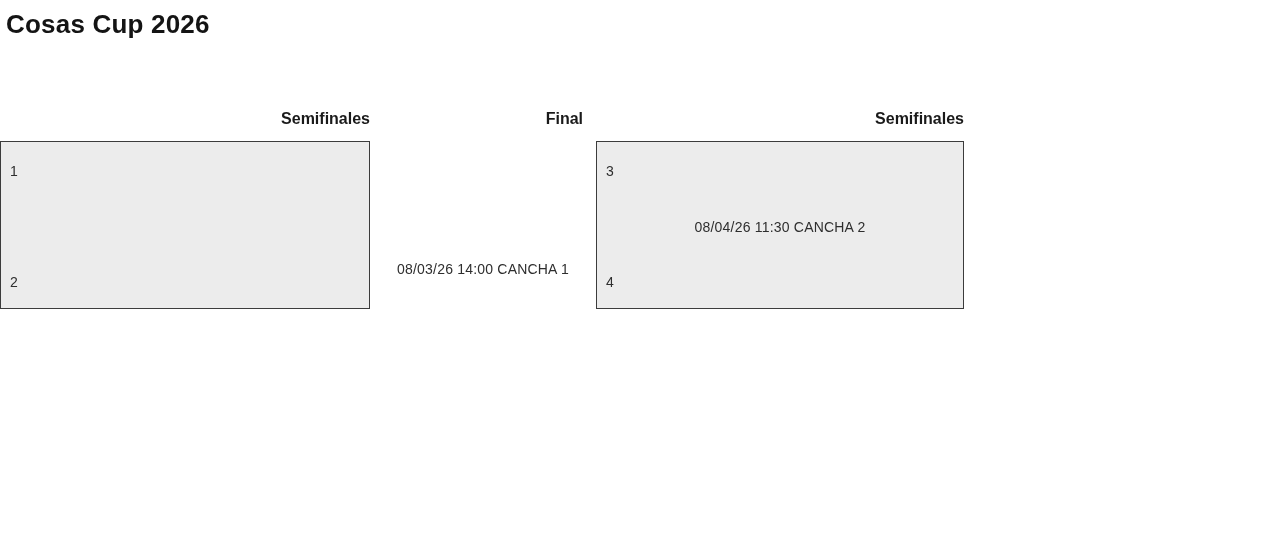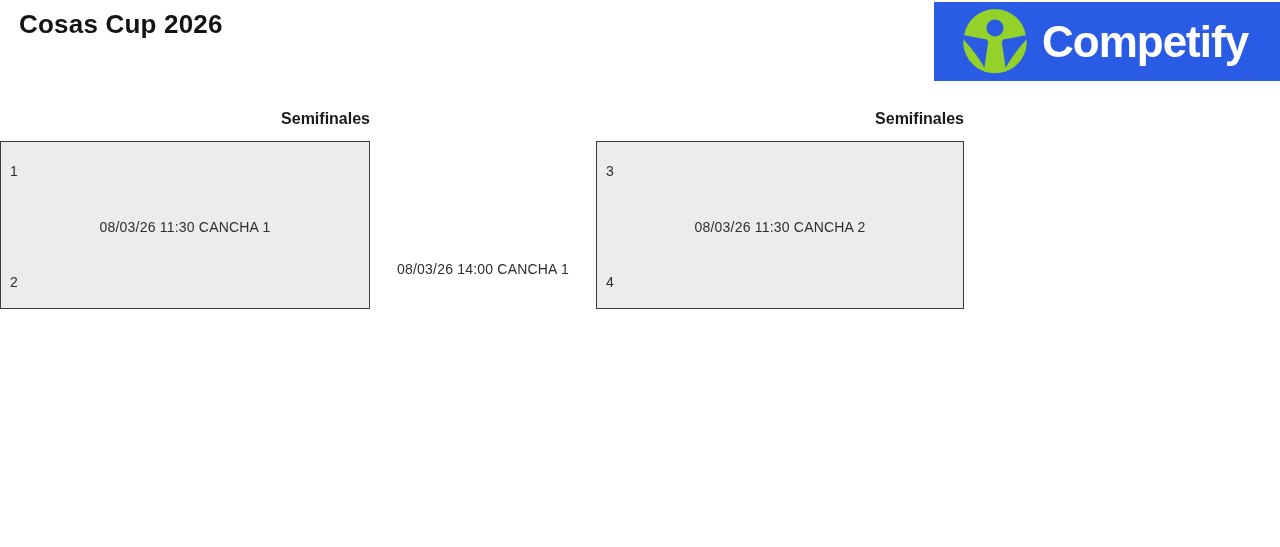--- a/index.html
+++ b/index.html
@@ -10,21 +10,21 @@
     height: 547px;
     background: #ffffff;
     font-family: "Liberation Sans", sans-serif;
     color: #1c1c1c;
     overflow: hidden;
   }
 
   
   .title-block {
     position: absolute;
-    left: 19px;
+    left: 6px;
     top: 8px;
   }
   .title-line {
     font-size: 26px;
     font-weight: 700;
     line-height: 33px;
     color: #141414;
     letter-spacing: 0.2px;
   }
 
@@ -114,52 +114,31 @@
 </style>
 </head>
 <body>
 
 <div class="page">
 
   <div class="title-block">
     <div class="title-line">Cosas Cup 2026</div>
   </div>
 
-  <div class="logo-banner">
-    <svg class="logo-icon" viewBox="0 0 100 100" aria-hidden="true">
-      <g fill="#94d229">
-
-        <path fill-rule="evenodd" d="M 4.6,40
-                 A 46,46 0 0 1 95.4,40
-                 L 62,46.5 L 60,50
-                 L 66.3,93
-                 A 46,46 0 0 1 33.7,93
-                 L 40,50 L 38,46.5 Z
-                 M 50,29.5 m -12.5,0
-                 a 12.5,12.5 0 1 0 25,0
-                 a 12.5,12.5 0 1 0 -25,0 Z"></path>
-
-        <path d="M 3.5,46 A 46,46 0 0 0 38.1,94.4 Q 24.2,68.2 3.5,46 Z"></path>
-
-        <path d="M 96.5,46 A 46,46 0 0 1 61.9,94.4 Q 75.8,68.2 96.5,46 Z"></path>
-      </g>
-    </svg>
-    <div class="logo-text">Competify</div>
-  </div>
 
   <div class="round-header left">Semifinales</div>
+  <div class="round-header mid">Final</div>
   <div class="round-header right">Semifinales</div>
 
   <div class="match-box left">
     <div class="slot top">1</div>
-    <div class="match-schedule">08/03/26 11:30 CANCHA 1</div>
     <div class="slot bottom">2</div>
   </div>
 
   <div class="final-schedule">08/03/26 14:00 CANCHA 1</div>
 
   <div class="match-box right">
     <div class="slot top">3</div>
-    <div class="match-schedule">08/03/26 11:30 CANCHA 2</div>
+    <div class="match-schedule">08/04/26 11:30 CANCHA 2</div>
     <div class="slot bottom">4</div>
   </div>
 
 </div>
 
 </body></html>

